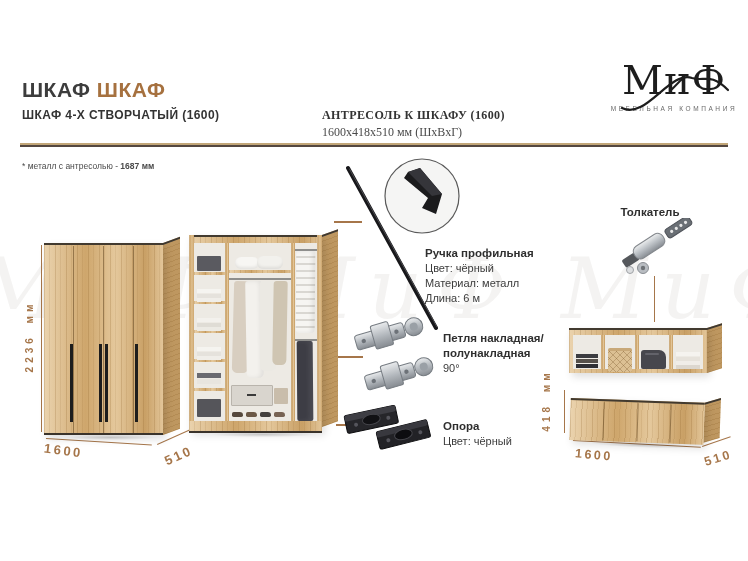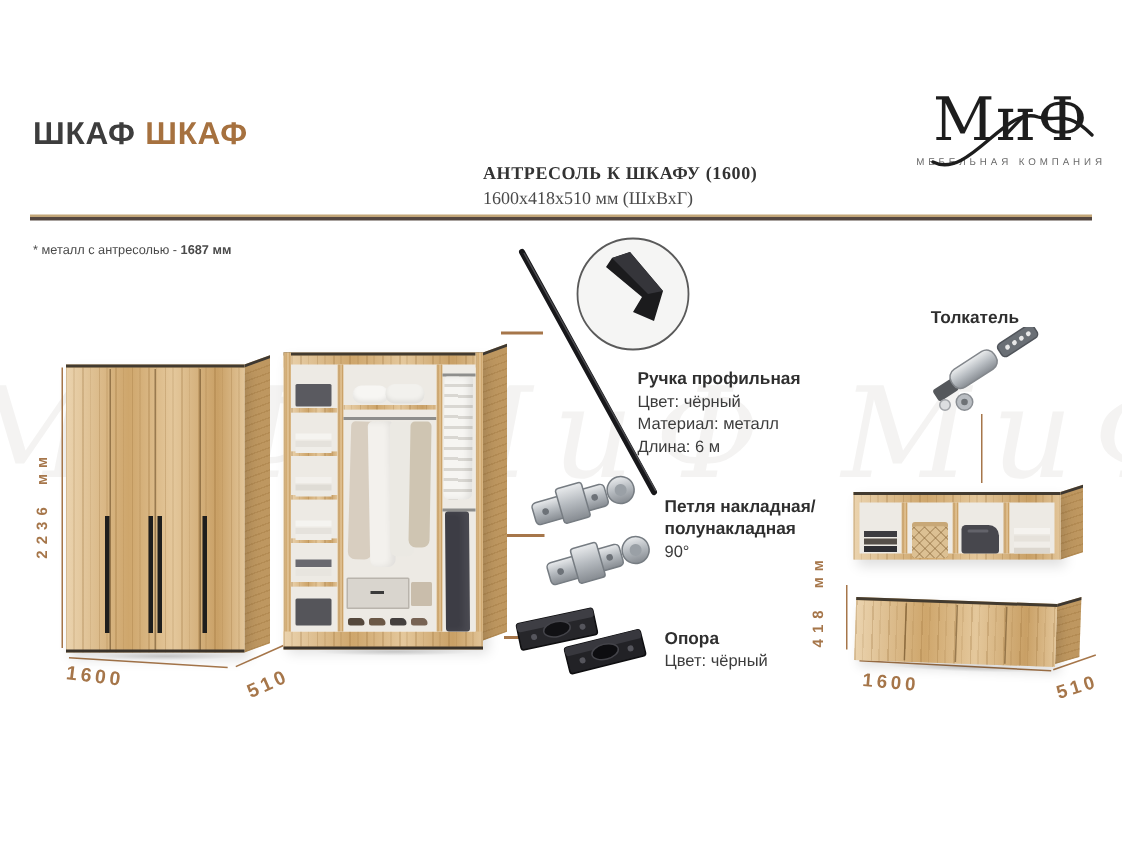--- a/index.html
+++ b/index.html
@@ -58,20 +58,21 @@
   .under-shadow{height:7px;background:radial-gradient(ellipse closest-side, rgba(0,0,0,.16), rgba(0,0,0,0) 75%);}
 </style>
 </head>
 <body>
 
 <div class="abs watermark">МиФ  МиФ  МиФ</div>
 
 <div class="abs page-title"><span>ШКАФ </span><span class="accent">ШКАФ</span></div>
 
 <div class="abs col1">
+  <div class="prod-name">ШКАФ 4-Х СТВОРЧАТЫЙ (1600)</div>
 </div>
 <div class="abs col2">
   <div class="prod-name">АНТРЕСОЛЬ К ШКАФУ (1600)</div>
   <div class="prod-size">1600x418x510 мм (ШхВхГ)</div>
 </div>
 
 <div class="abs divider"></div>
 
 <div class="abs footnote"><span>* металл с антресолью - </span><b>1687 мм</b></div>
 

